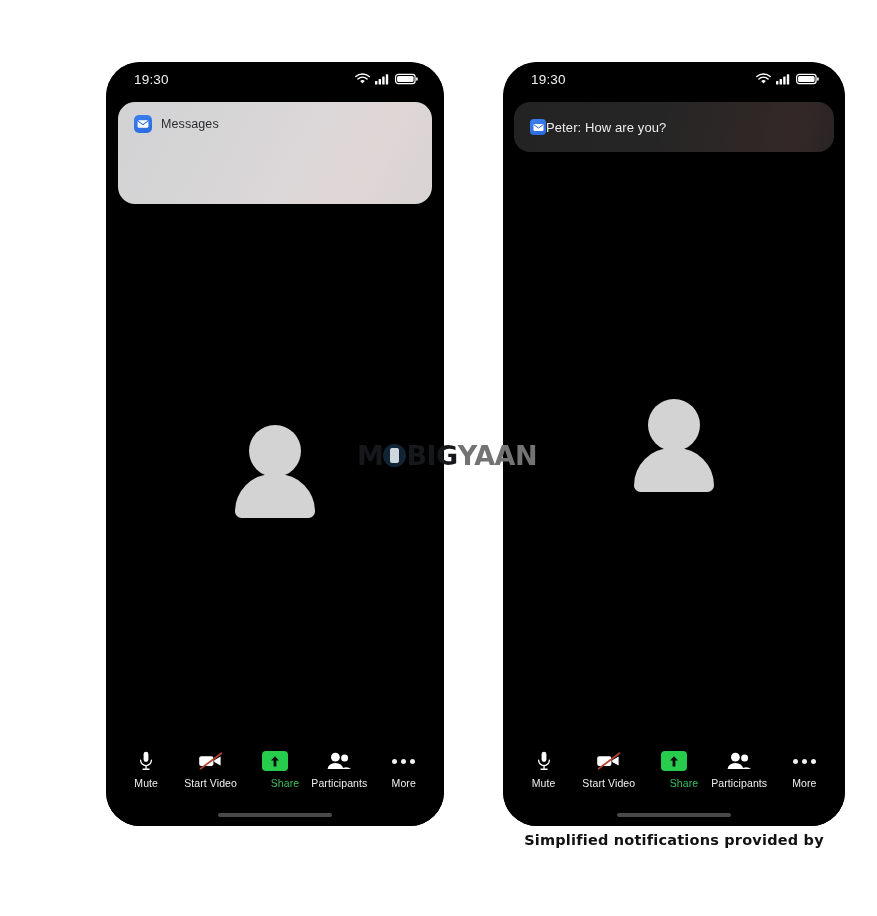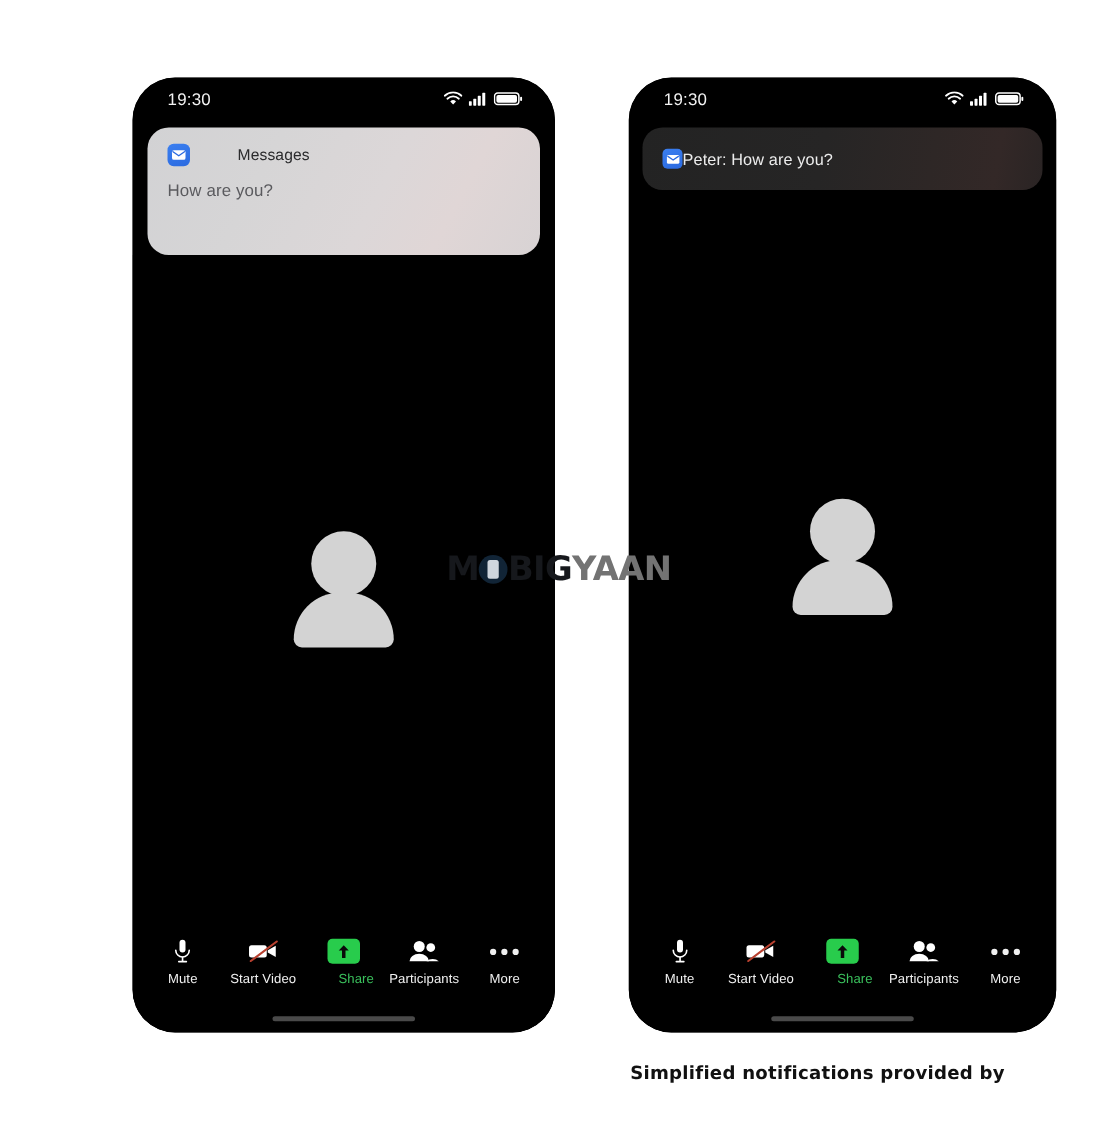--- a/index.html
+++ b/index.html
@@ -89,21 +89,20 @@
     display: flex;
     align-items: center;
     justify-content: center;
     flex: 0 0 auto;
   }
   .app-icon svg { display: block; }
   .notif-app-name {
     font-size: 12.5px;
     color: #2b2b2d;
     letter-spacing: 0.1px;
-    margin-left: 29px;
   }
   .notif-title {
     font-size: 13.5px;
     color: #121214;
     font-weight: bold;
     margin-bottom: 5px;
     letter-spacing: 0.1px;
   }
   .notif-body {
     font-size: 13.5px;
@@ -295,21 +294,21 @@
     position: absolute;
     text-align: center;
     font-family: "DejaVu Sans", sans-serif;
     font-weight: bold;
     font-size: 14.5px;
     color: #111111;
     line-height: 1.28;
     letter-spacing: 0.2px;
   }
   .caption-left  { left: 106px; top: 849px; width: 338px; }
-  .caption-right { left: 483px; top: 831px; width: 342px; margin-top: 19px; }
+  .caption-right { left: 503px; top: 831px; width: 342px; }
 </style>
 </head>
 <body>
 
 <div id="root">
 
   <div class="phone phone-left">
     <div class="screen">
 
       <div class="statusbar">
@@ -343,21 +342,20 @@
       <div class="notif-default">
         <div class="notif-head">
           <span class="app-icon">
             <svg width="12" height="10" viewBox="0 0 12 10">
               <rect x="0.6" y="1.2" width="10.8" height="7.6" rx="1.5" fill="#ffffff"></rect>
               <path d="M1.4 2.4 L6 5.6 L10.6 2.4" stroke="#2b6ae0" stroke-width="1.1" fill="none" stroke-linecap="round" stroke-linejoin="round"></path>
             </svg>
           </span>
           <span class="notif-app-name">Messages</span>
         </div>
-        <div class="notif-body">How are you?</div>
       </div>
 
       <div class="video-area">
         <div class="avatar">
           <div class="avatar-head"></div>
           <div class="avatar-body"></div>
         </div>
       </div>
 
       <div class="toolbar">

